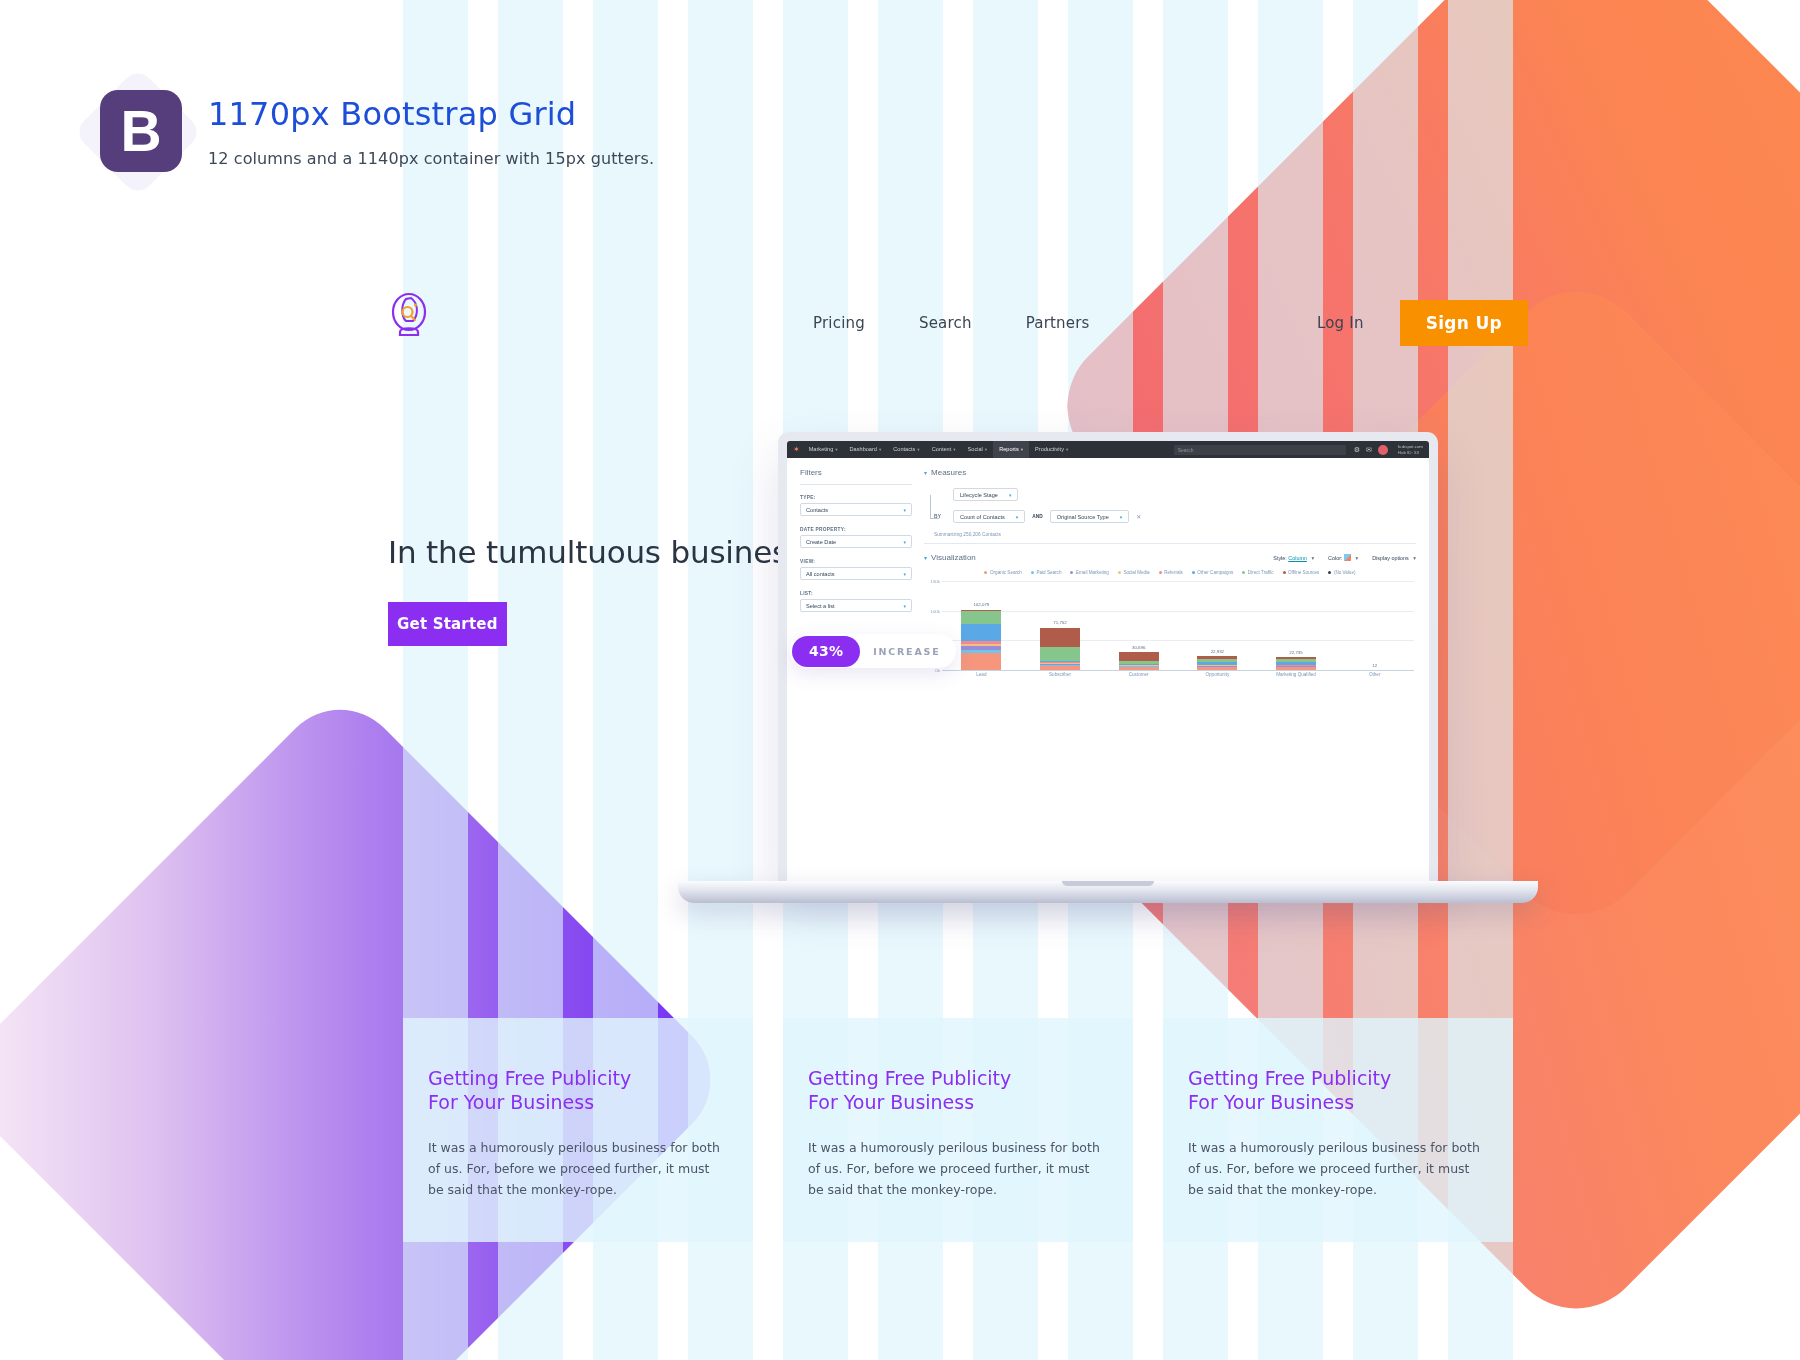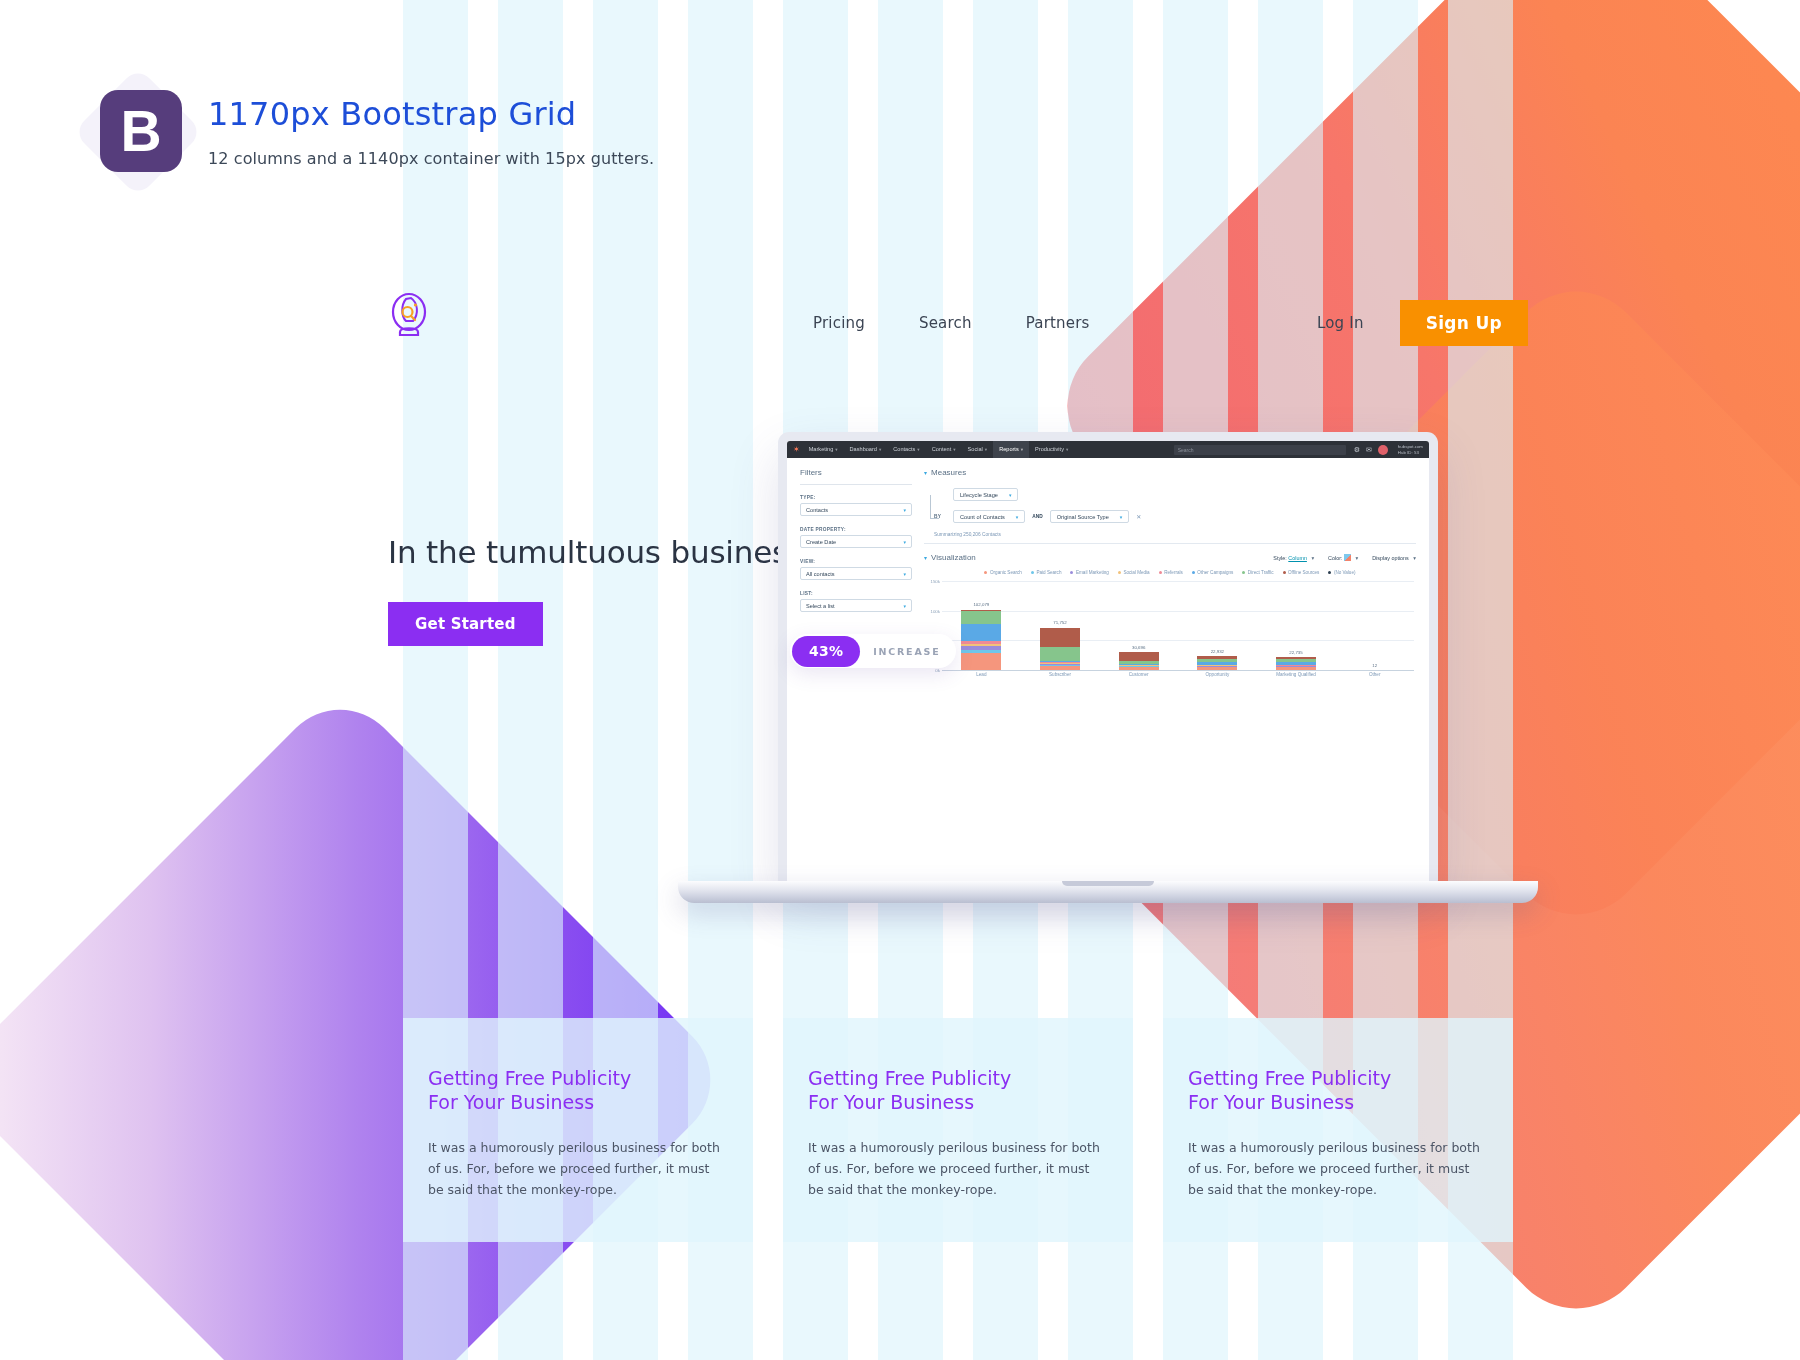--- a/index.html
+++ b/index.html
@@ -132,21 +132,21 @@
     font-family:"DejaVu Sans",sans-serif;line-height:1.15;
   }
   .hero p{
     margin-top:19px;font-size:13.5px;color:#4c5566;line-height:1.62;
     font-family:"DejaVu Sans",sans-serif;max-width:305px;
   }
   .hero-btn{
     margin-top:31px;display:inline-block;
     background:#8b2ef2;color:#fff;border:none;
     font-size:15px;font-weight:700;letter-spacing:.2px;
-    padding:0 27px;height:44px;line-height:44px;
+    padding:0 9px;height:44px;line-height:44px;
     font-family:"DejaVu Sans",sans-serif;cursor:pointer;
   }
 
   
   .pct-wrap{
     position:absolute;left:790px;top:634px;z-index:22;
     display:flex;align-items:center;
     background:#fff;border-radius:22px;
     box-shadow:0 6px 20px rgba(90,60,160,.13);
     padding:0 16px 0 0;height:34px;

